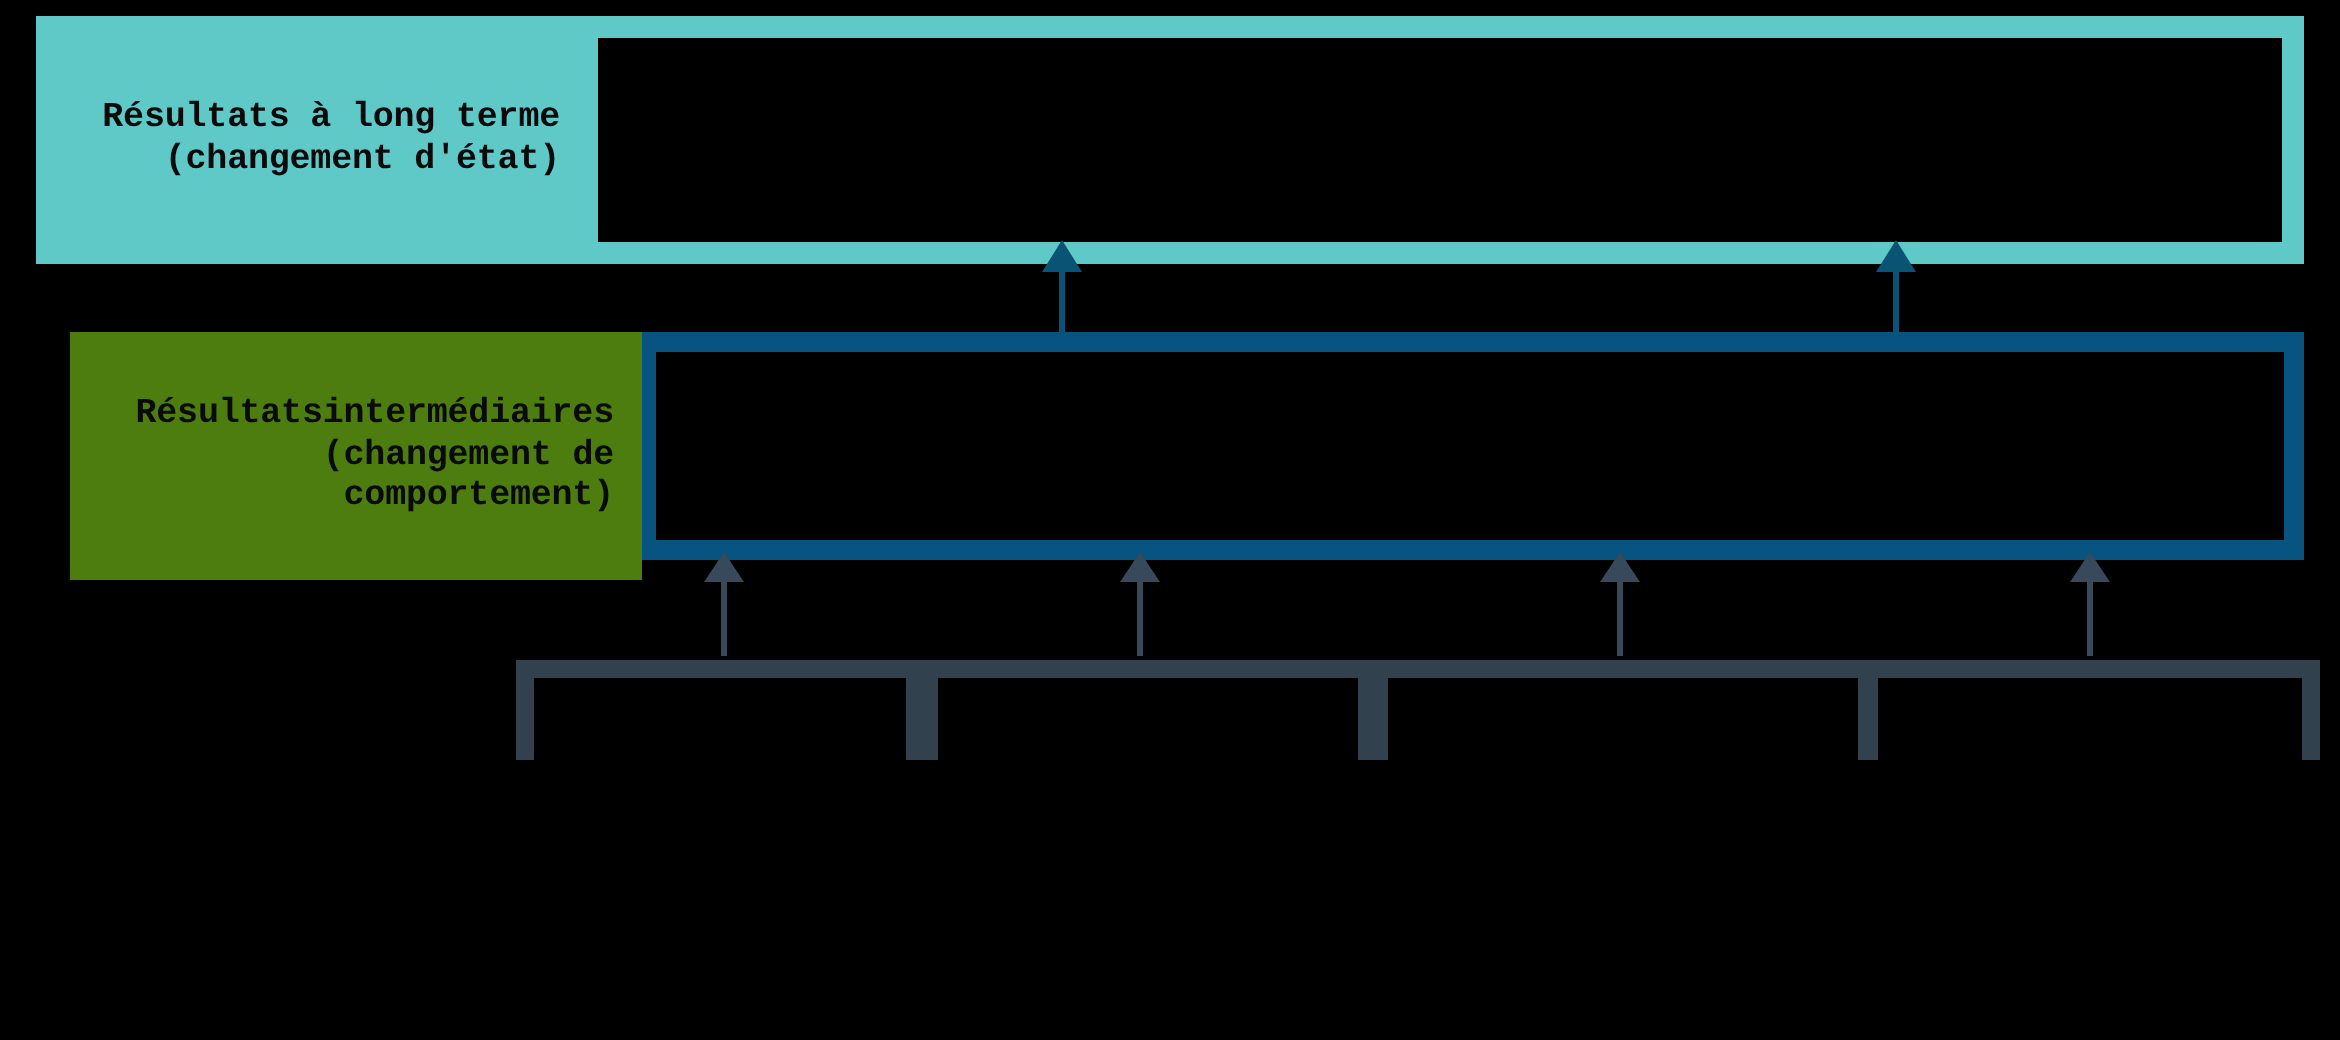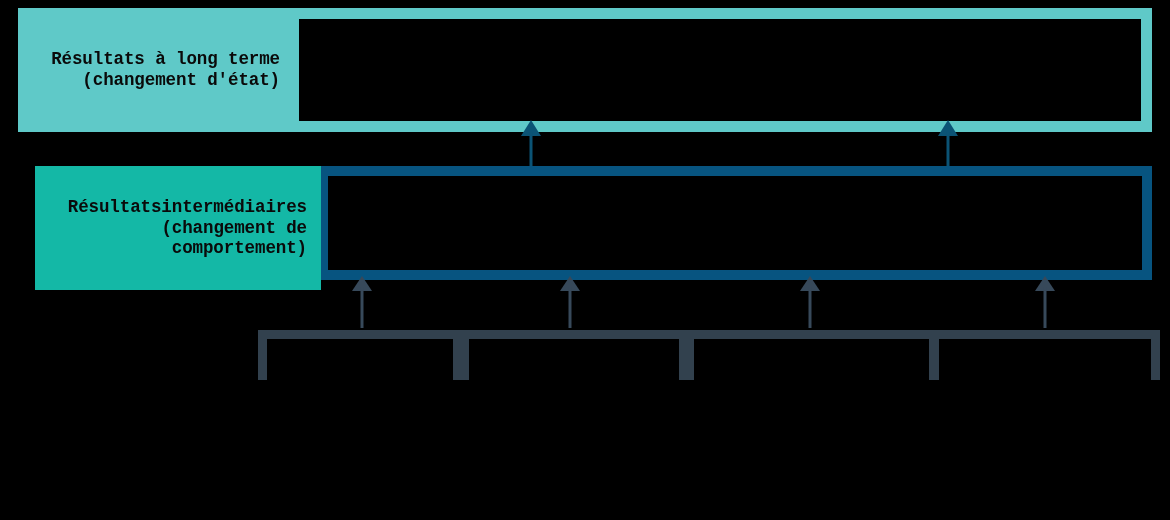--- a/index.html
+++ b/index.html
@@ -36,21 +36,21 @@
     white-space: pre-line;
   }
 
   #panel-longterm {
     left: 18px;  top: 8px;   width: 276px; height: 124px;
     background: #5FC9C8;
     font-size: 17.5px;
   }
   #panel-intermediate {
     left: 35px;  top: 166px; width: 286px; height: 124px;
-    background: #14b8a6;
+    background: #4d7c0f;
     font-size: 17.5px;
   }
   #panel-immediate {
     left: 12px;  top: 322px; width: 246px; height: 132px;
     background: #32414E;
     font-size: 17.5px;
   }
 
   
   .band {

